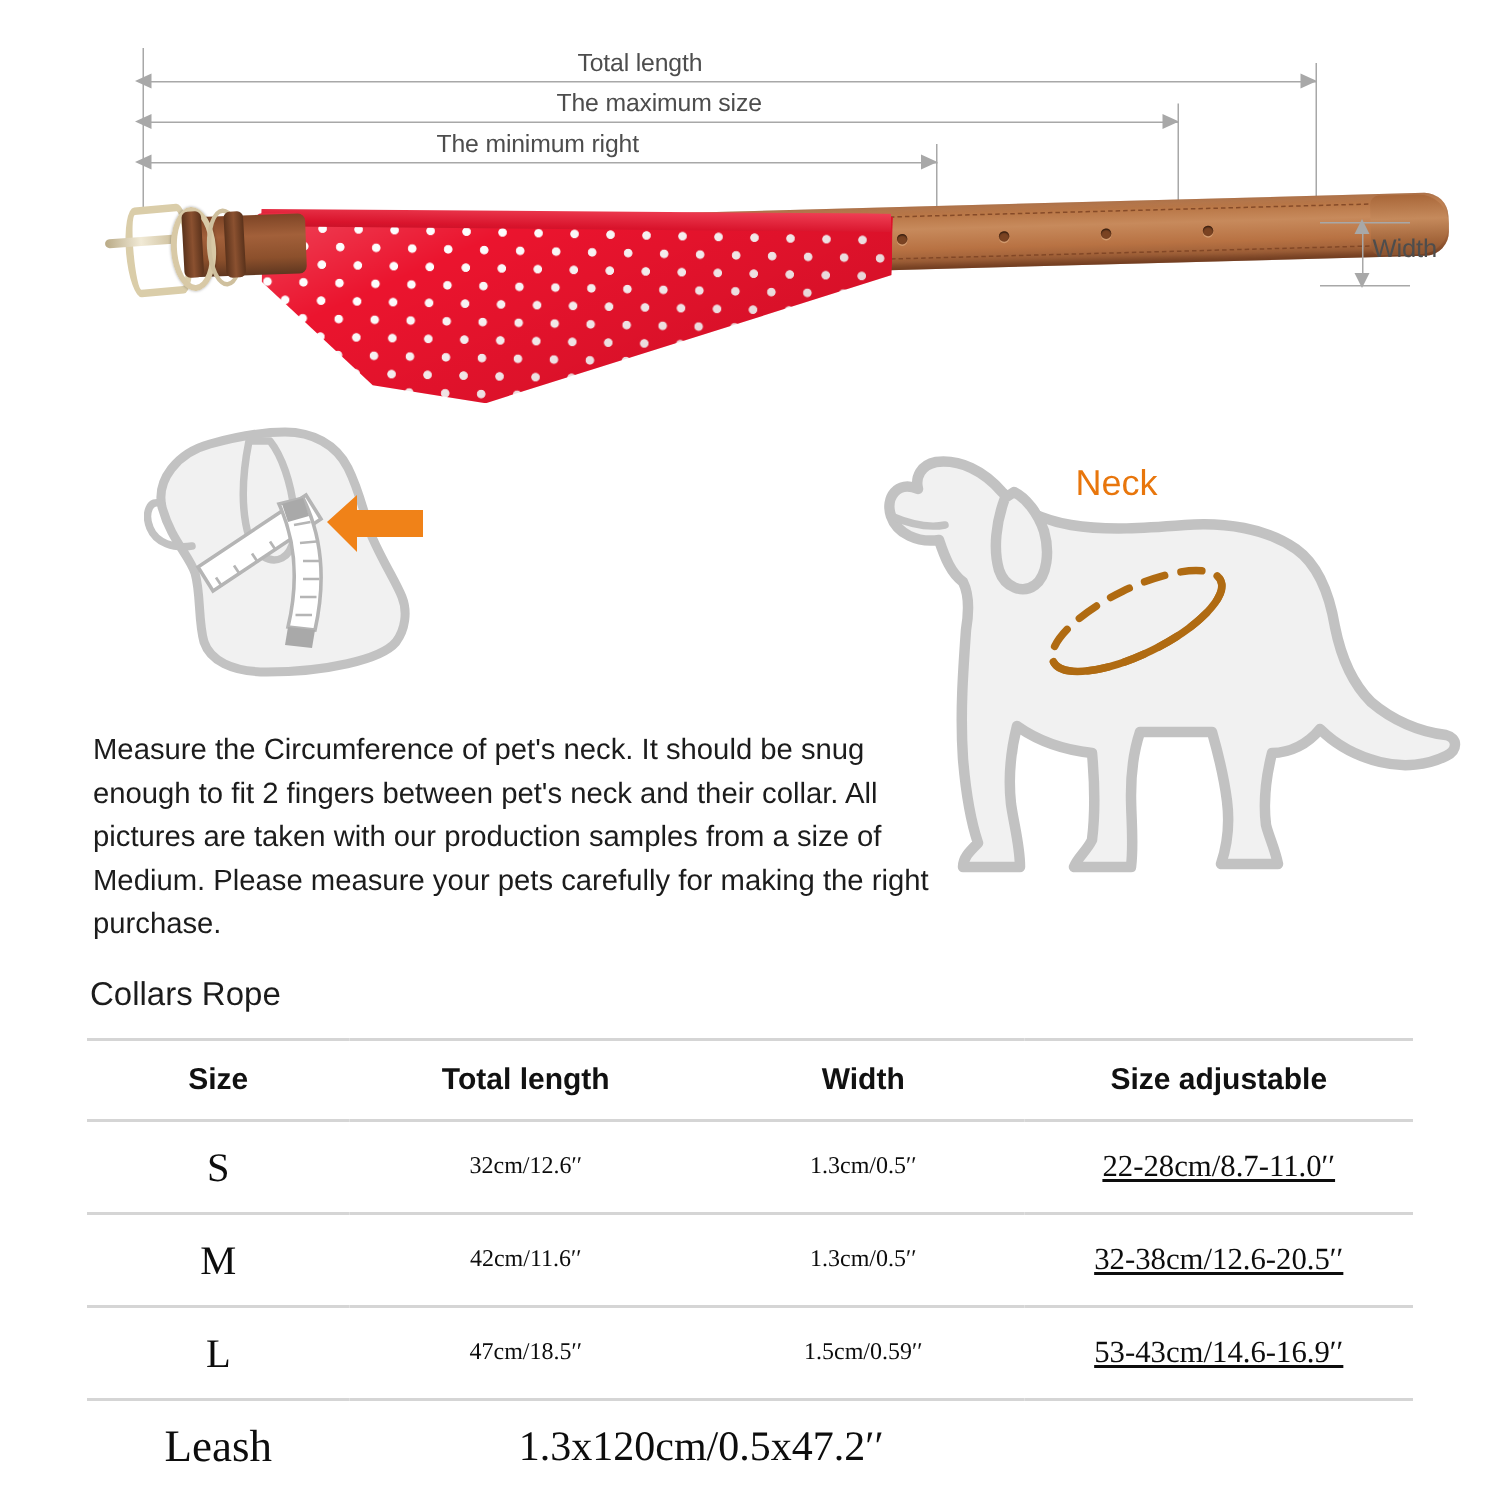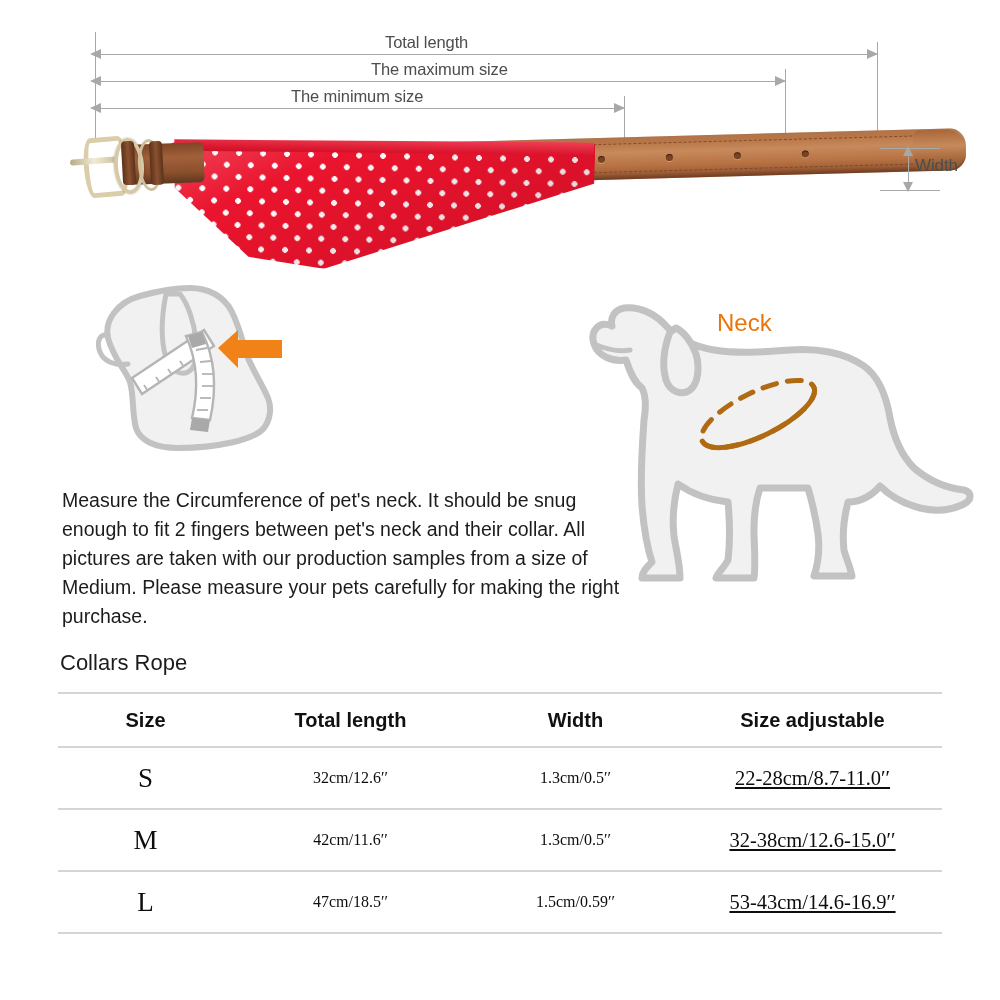--- a/index.html
+++ b/index.html
@@ -293,21 +293,21 @@
   <div class="dim-label" id="label-total-length">Total length</div>
   <div class="dim-line" style="left:96px; top:54px; width:782px;"></div>
   <div class="arrow-head left" style="left:90px; top:48.5px;"></div>
   <div class="arrow-head right" style="left:867px; top:48.5px;"></div>
 
   <div class="dim-label" id="label-max-size">The maximum size</div>
   <div class="dim-line" style="left:96px; top:81px; width:690px;"></div>
   <div class="arrow-head left" style="left:90px; top:75.5px;"></div>
   <div class="arrow-head right" style="left:775px; top:75.5px;"></div>
 
-  <div class="dim-label" id="label-min-size">The minimum size</div>
+  <div class="dim-label" id="label-min-size">The minimum right</div>
   <div class="dim-line" style="left:96px; top:108px; width:529px;"></div>
   <div class="arrow-head left" style="left:90px; top:102.5px;"></div>
   <div class="arrow-head right" style="left:614px; top:102.5px;"></div>
 
   <div class="guide-v" style="left:95px; top:32px; height:106px;"></div>
   <div class="guide-v" style="left:624px; top:96px; height:44px;"></div>
   <div class="guide-v" style="left:785px; top:69px; height:71px;"></div>
   <div class="guide-v" style="left:877px; top:42px; height:112px;"></div>
 
   <div id="collar-photo">
@@ -472,22 +472,26 @@
     <tr>
       <td class="size-cell">S</td>
       <td class="val-cell">32cm/12.6′′</td>
       <td class="val-cell">1.3cm/0.5′′</td>
       <td class="val-small">22-28cm/8.7-11.0′′</td>
     </tr>
     <tr>
       <td class="size-cell">M</td>
       <td class="val-cell">42cm/11.6′′</td>
       <td class="val-cell">1.3cm/0.5′′</td>
-      <td class="val-small">32-38cm/12.6-15.0′′</td>
+      <td class="val-small">32-38cm/12.6-20.5′′</td>
     </tr>
     <tr>
       <td class="size-cell">L</td>
       <td class="val-cell">47cm/18.5′′</td>
       <td class="val-cell">1.5cm/0.59′′</td>
       <td class="val-small">53-43cm/14.6-16.9′′</td>
     </tr>
+    <tr class="leash-row">
+      <td class="size-cell">Leash</td>
+      <td class="leash-val" colspan="3" style="text-align:center; padding-right:240px;">1.3x120cm/0.5x47.2′′</td>
+    </tr>
   </tbody>
 </table>
 
 </body></html>

